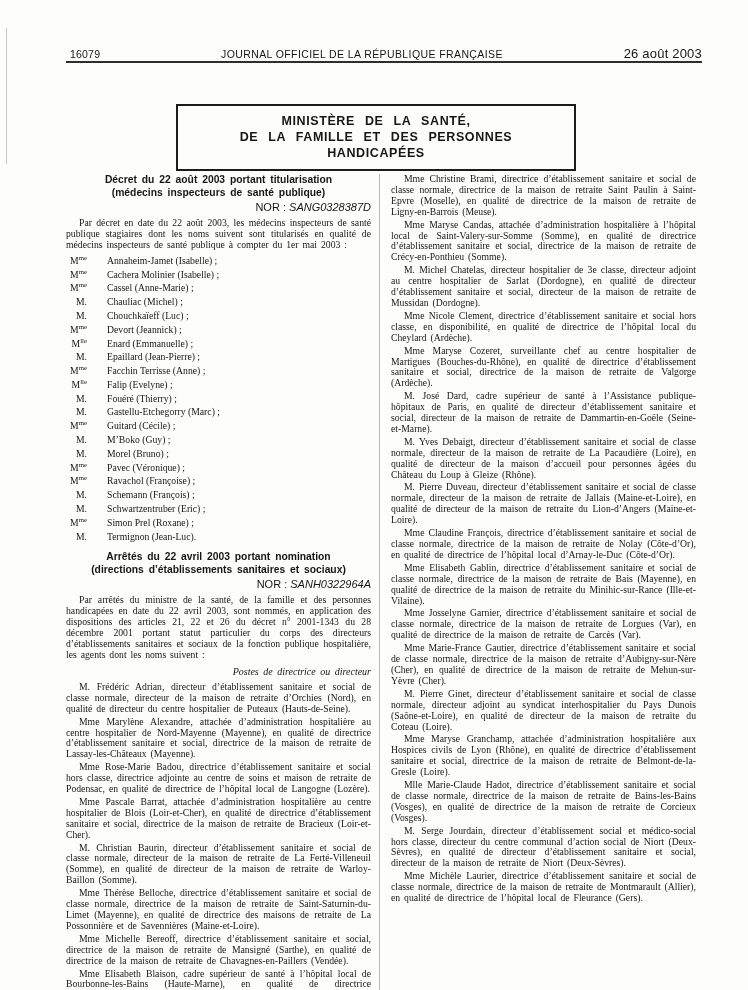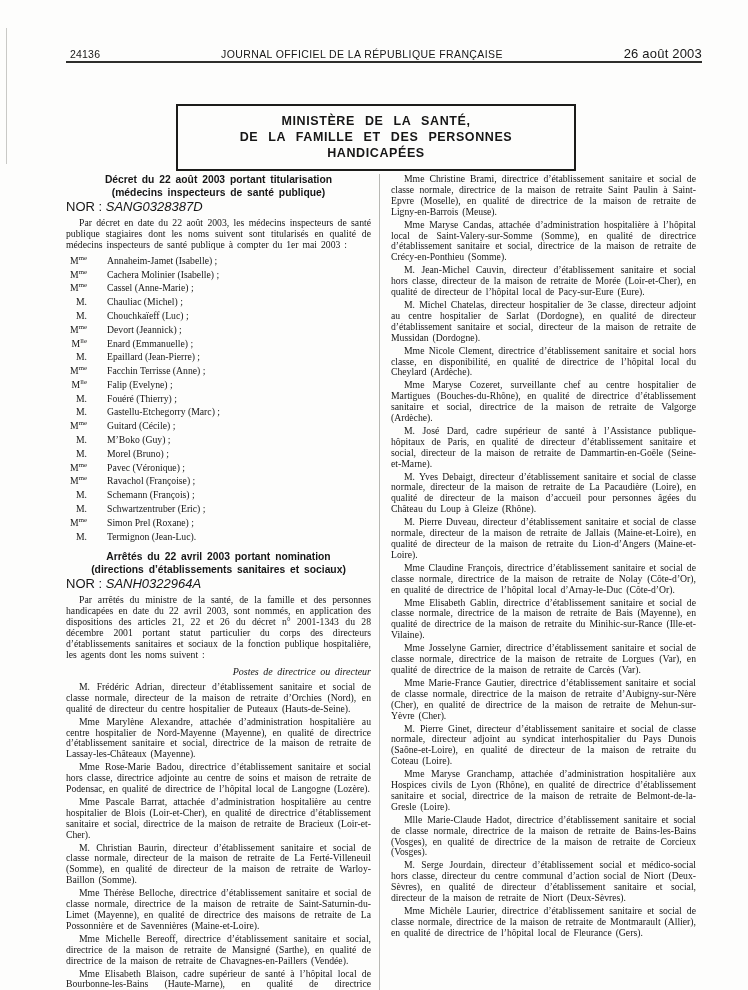--- a/index.html
+++ b/index.html
@@ -49,21 +49,21 @@
   .col.right{border-left:1px solid #b8b8b4;padding-left:11px;}
 
   .section-title{
     font-family:"Liberation Sans","DejaVu Sans",sans-serif;
     font-weight:bold;font-size:10.3px;line-height:12.5px;
     text-align:center;margin:0 0 3px;word-spacing:2px;
   }
   .section-title.second{margin-top:9px;}
   .nor-line{
     font-family:"Liberation Sans","DejaVu Sans",sans-serif;
-    font-size:13px;text-align:left;margin:0 0 6px;line-height:10px;
+    font-size:11px;text-align:right;margin:0 0 6px;line-height:10px;
   }
   .nor-line .nor-value{font-style:italic;}
 
   p.body-par{
     margin:0 0 2px;font-size:9.7px;line-height:10.9px;
     text-align:justify;text-indent:13px;word-spacing:1.5px;
   }
   .name-list{margin:1px 0 3px;}
   .name-row{font-size:9.7px;line-height:10.8px;white-space:nowrap;}
   .name-row .civ{display:inline-block;width:21px;text-align:right;}
@@ -75,21 +75,21 @@
     margin:5px 0 4px;line-height:12px;word-spacing:2px;
   }
 </style>
 </head>
 <body>
 
 <div class="page">
   <div class="scan-edge"></div>
 
   <div class="running-header">
-    <span class="page-num">24136</span>
+    <span class="page-num">16079</span>
     <span class="journal-title">JOURNAL OFFICIEL DE LA RÉPUBLIQUE FRANÇAISE</span>
     <span class="issue-date">26 août 2003</span>
   </div>
   <div class="header-rule"></div>
 
   <div class="ministry-box">
     <div>MINISTÈRE  DE  LA  SANTÉ,</div>
     <div>DE  LA  FAMILLE  ET  DES  PERSONNES  HANDICAPÉES</div>
   </div>
 
@@ -225,21 +225,20 @@
         </div>
     </div>
 
     <div class="col right">
       <div>
 
           <p class="body-par">Mme Christine Brami, directrice d’établissement sanitaire et social de classe normale, directrice de la maison de retraite Saint Paulin à Saint-Epvre (Moselle), en qualité de directrice de la maison de retraite de Ligny-en-Barrois (Meuse).</p>
 
           <p class="body-par">Mme Maryse Candas, attachée d’administration hospitalière à l’hôpital local de Saint-Valery-sur-Somme (Somme), en qualité de directrice d’établissement sanitaire et social, directrice de la maison de retraite de Crécy-en-Ponthieu (Somme).</p>
 
-          <p class="body-par">M. Jean-Michel Cauvin, directeur d’établissement sanitaire et social hors classe, directeur de la maison de retraite de Morée (Loir-et-Cher), en qualité de directeur de l’hôpital local de Pacy-sur-Eure (Eure).</p>
 
           <p class="body-par">M. Michel Chatelas, directeur hospitalier de 3e classe, directeur adjoint au centre hospitalier de Sarlat (Dordogne), en qualité de directeur d’établissement sanitaire et social, directeur de la maison de retraite de Mussidan (Dordogne).</p>
 
           <p class="body-par">Mme Nicole Clement, directrice d’établissement sanitaire et social hors classe, en disponibilité, en qualité de directrice de l’hôpital local du Cheylard (Ardèche).</p>
 
           <p class="body-par">Mme Maryse Cozeret, surveillante chef au centre hospitalier de Martigues (Bouches-du-Rhône), en qualité de directrice d’établissement sanitaire et social, directrice de la maison de retraite de Valgorge (Ardèche).</p>
 
           <p class="body-par">M. José Dard, cadre supérieur de santé à l’Assistance publique-hôpitaux de Paris, en qualité de directeur d’établissement sanitaire et social, directeur de la maison de retraite de Dammartin-en-Goële (Seine-et-Marne).</p>
 
           <p class="body-par">M. Yves Debaigt, directeur d’établissement sanitaire et social de classe normale, directeur de la maison de retraite de La Pacaudière (Loire), en qualité de directeur de la maison d’accueil pour personnes âgées du Château du Loup à Gleize (Rhône).</p>

